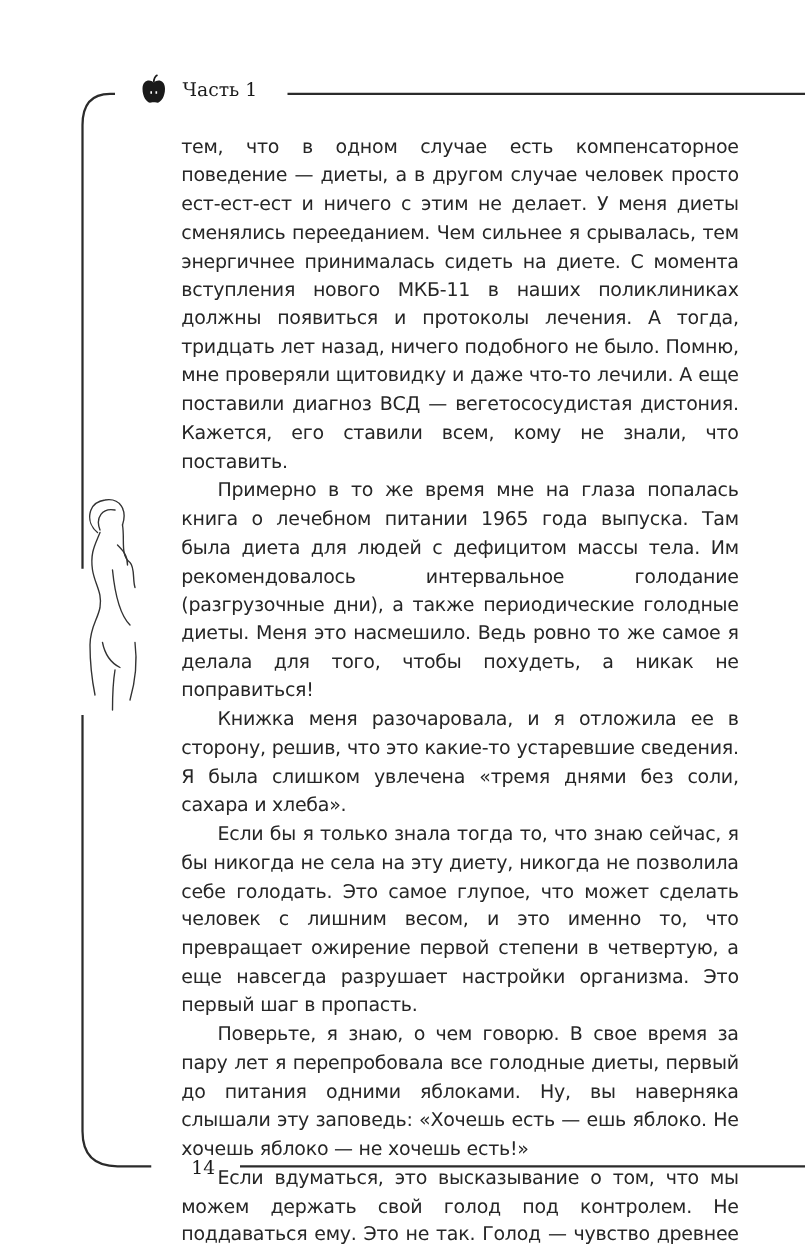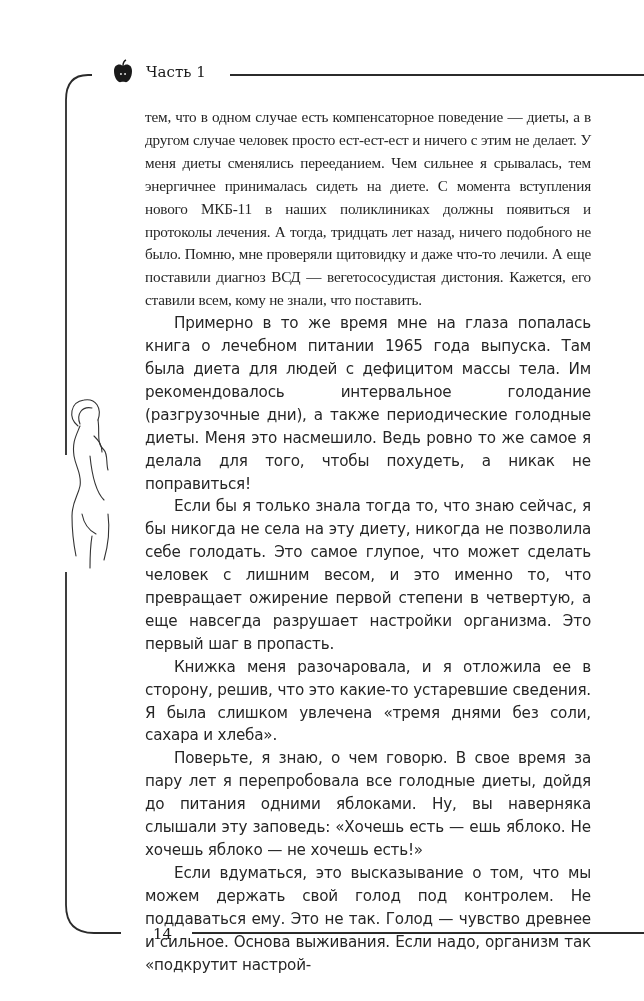--- a/index.html
+++ b/index.html
@@ -11,21 +11,21 @@
     line-height: 20px; white-space: nowrap;
   }
   .apple-icon { position: absolute; left: 112px; top: 58px; width: 22px; height: 26px; }
   .text-column {
     position: absolute; left: 145px; top: 106px; width: 446px;
     font-family: "DejaVu Sans", sans-serif; font-size: 15.2px;
     line-height: 22.9px; color: #262626; text-align: justify;
     letter-spacing: -0.2px;
   }
   .text-column p { margin: 0; text-indent: 29px; }
-  .text-column p.no-indent { text-indent: 0; font-family: Liberation Serif, serif; }
+  .text-column p.no-indent { text-indent: 0; }
   .page-number {
     position: absolute; left: 153px; top: 924px;
     font-family: "DejaVu Serif", serif; font-size: 15px; color: #1a1a1a;
     line-height: 20px;
   }
   .silhouette { position: absolute; left: 36px; top: 396px; width: 80px; height: 190px; }
 </style>
 </head>
 <body>
 
@@ -55,19 +55,19 @@
     <path d="M54 60 C56 80 60 96 68 104"></path>
     <path d="M46 118 C48 128 52 134 60 138"></path>
     <path d="M72 118 C74 134 72 150 68 164"></path>
     <path d="M56 140 C54 152 54 162 54 172"></path>
   </g>
 </svg>
 
 <div class="text-column">
   <p class="no-indent">тем, что в одном случае есть компенсаторное поведение — диеты, а в другом случае человек просто ест-ест-ест и ничего с этим не делает. У меня диеты сменялись перееданием. Чем сильнее я срывалась, тем энергичнее принималась сидеть на диете. С момента вступления нового МКБ-11 в наших поликлиниках должны появиться и протоколы лечения. А тогда, тридцать лет назад, ничего подобного не было. Помню, мне проверяли щитовидку и даже что-то лечили. А еще поставили диагноз ВСД — вегетососудистая дистония. Кажется, его ставили всем, кому не знали, что поставить.</p>
   <p>Примерно в то же время мне на глаза попалась книга о лечебном питании 1965 года выпуска. Там была диета для людей с дефицитом массы тела. Им рекомендовалось интервальное голодание (разгрузочные дни), а также периодические голодные диеты. Меня это насмешило. Ведь ровно то же самое я делала для того, чтобы похудеть, а никак не поправиться!</p>
+  <p>Книжка меня разочаровала, и я отложила ее в сторону, решив, что это какие-то устаревшие сведения. Я была слишком увлечена «тремя днями без соли, сахара и хлеба».</p>
   <p>Если бы я только знала тогда то, что знаю сейчас, я бы никогда не села на эту диету, никогда не позволила себе голодать. Это самое глупое, что может сделать человек с лишним весом, и это именно то, что превращает ожирение первой степени в четвертую, а еще навсегда разрушает настройки организма. Это первый шаг в пропасть.</p>
-  <p>Книжка меня разочаровала, и я отложила ее в сторону, решив, что это какие-то устаревшие сведения. Я была слишком увлечена «тремя днями без соли, сахара и хлеба».</p>
-  <p>Поверьте, я знаю, о чем говорю. В свое время за пару лет я перепробовала все голодные диеты, дойдя до питания одними яблоками. Ну, вы наверняка слышали эту заповедь: «Хочешь есть — ешь яблоко. Не хочешь яблоко — не хочешь есть!»</p>
+  <p>Поверьте, я знаю, о чем говорю. В свое время за пару лет я перепробовала все голодные диеты, первый до питания одними яблоками. Ну, вы наверняка слышали эту заповедь: «Хочешь есть — ешь яблоко. Не хочешь яблоко — не хочешь есть!»</p>
   <p>Если вдуматься, это высказывание о том, что мы можем держать свой голод под контролем. Не поддаваться ему. Это не так. Голод — чувство древнее и сильное. Основа выживания. Если надо, организм так «подкрутит настрой-</p>
 </div>
 
 <div class="page-number">14</div>
 
 </body></html>

